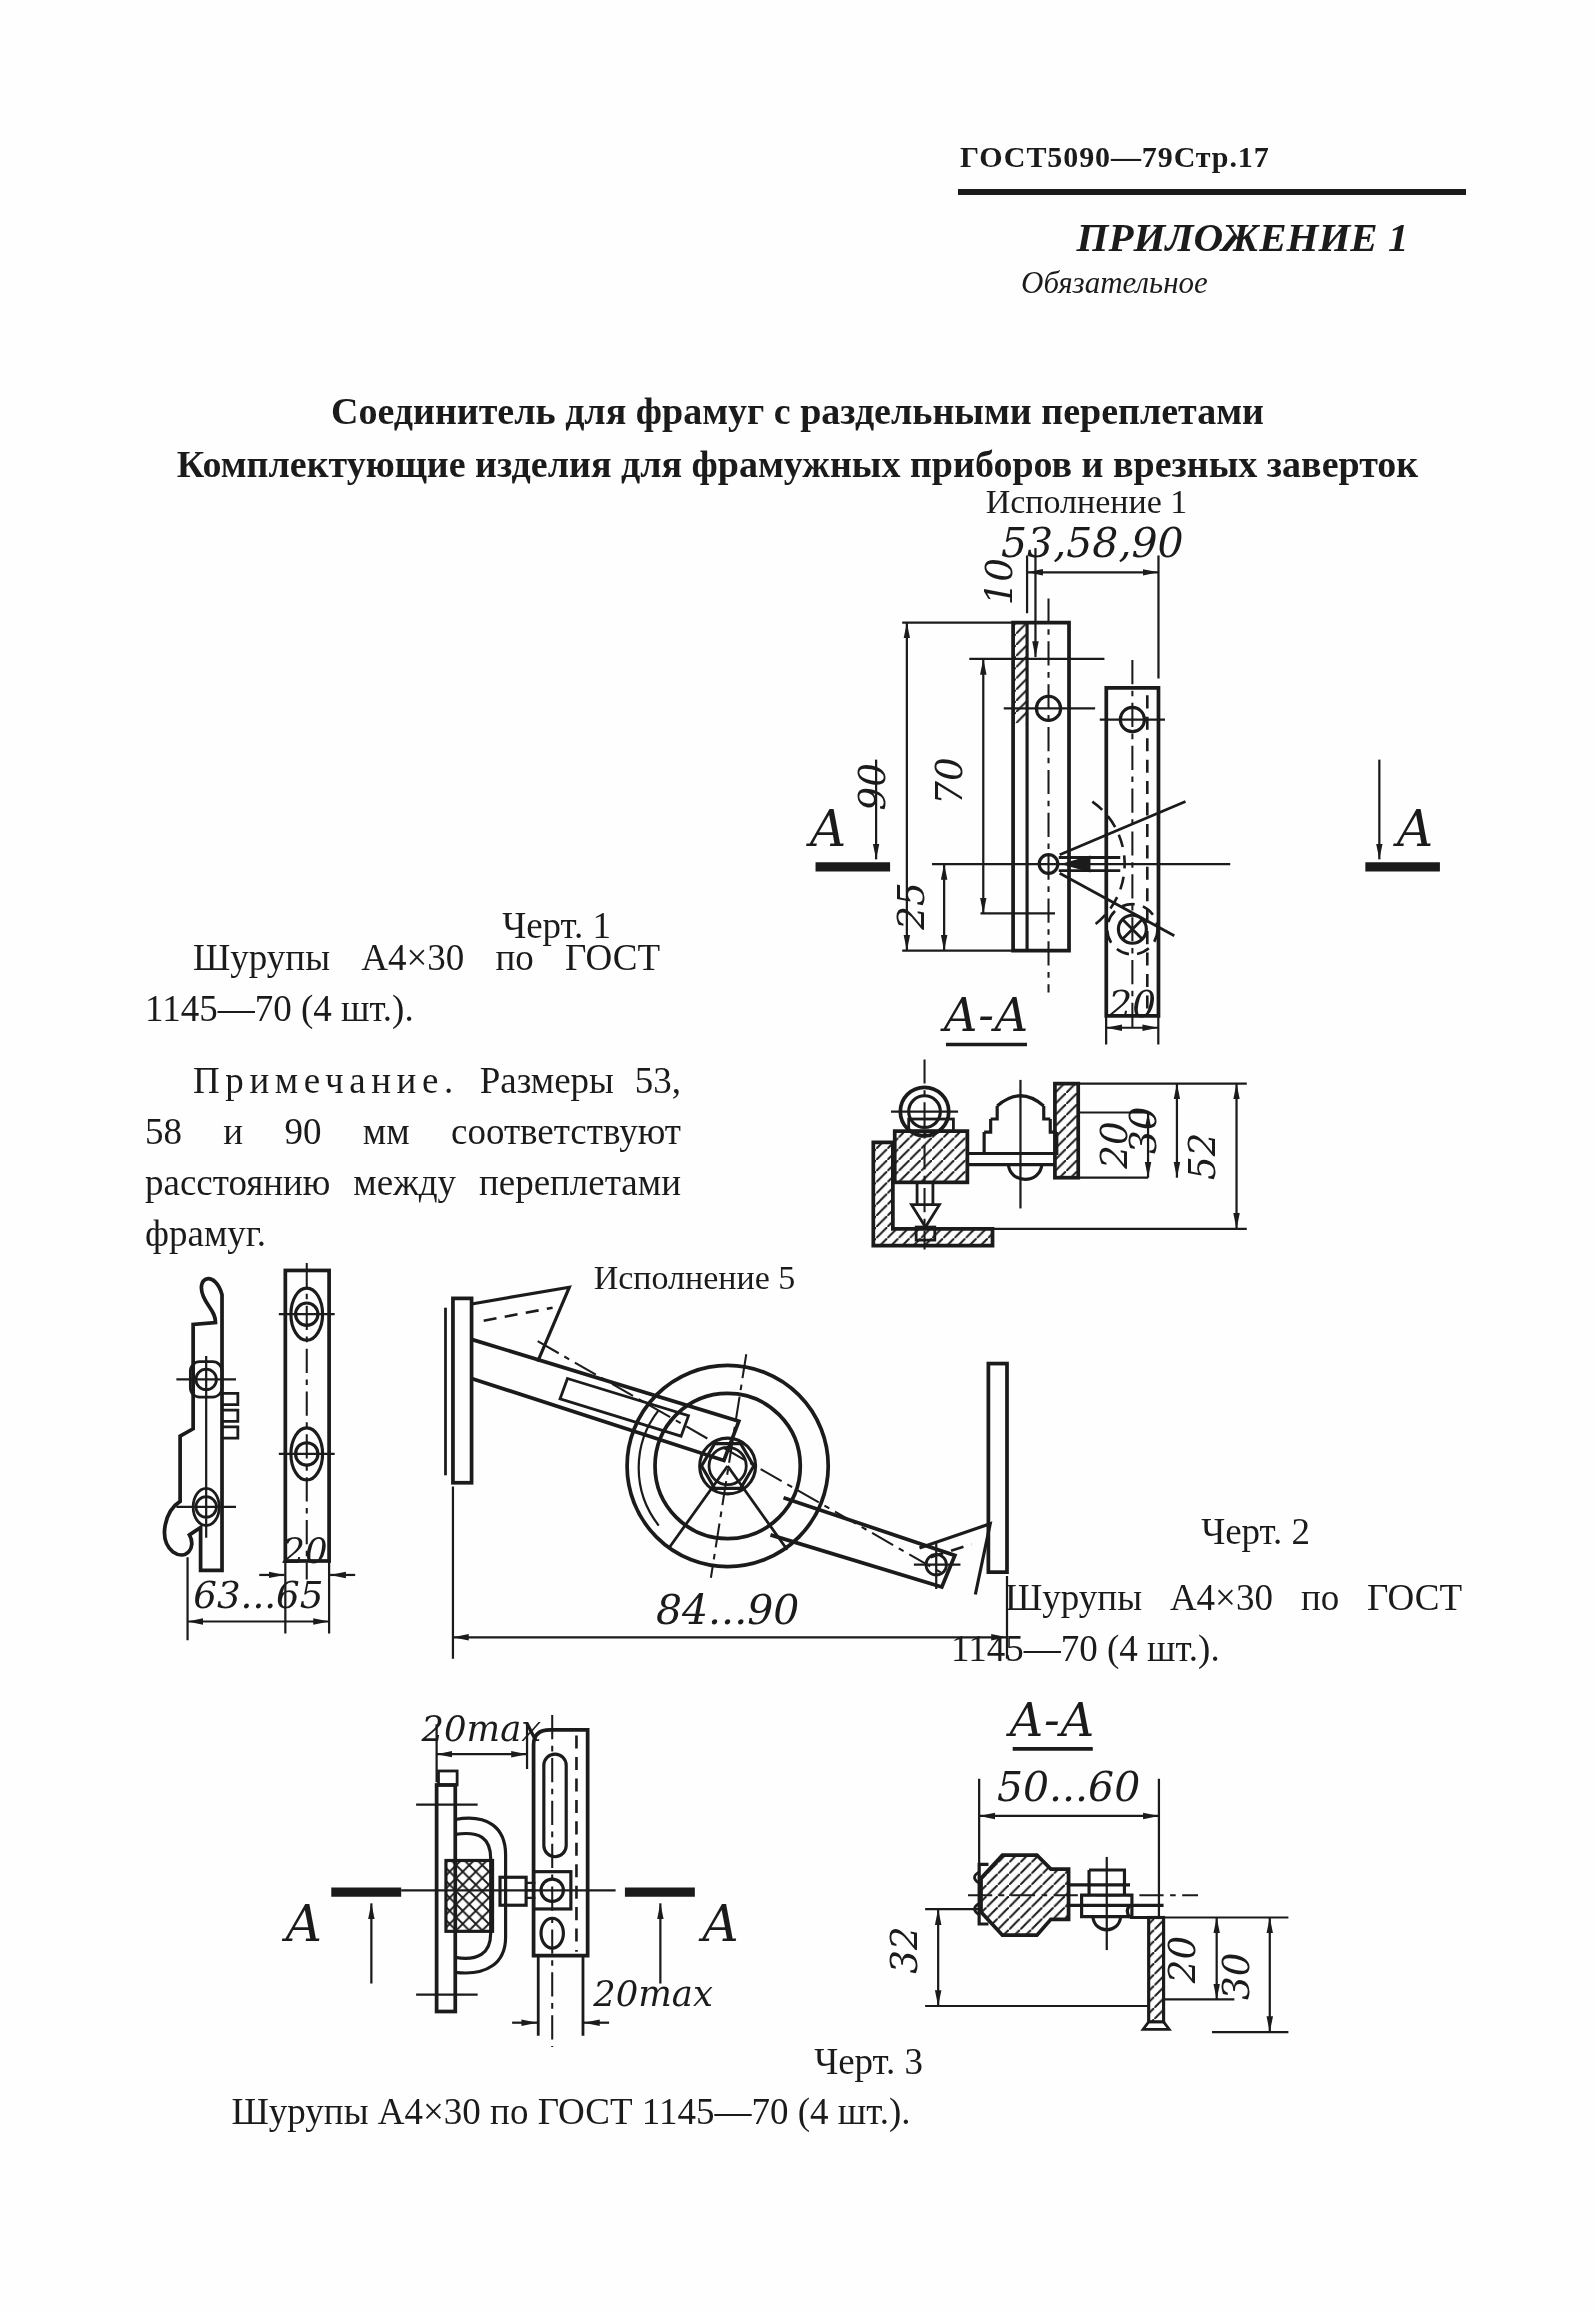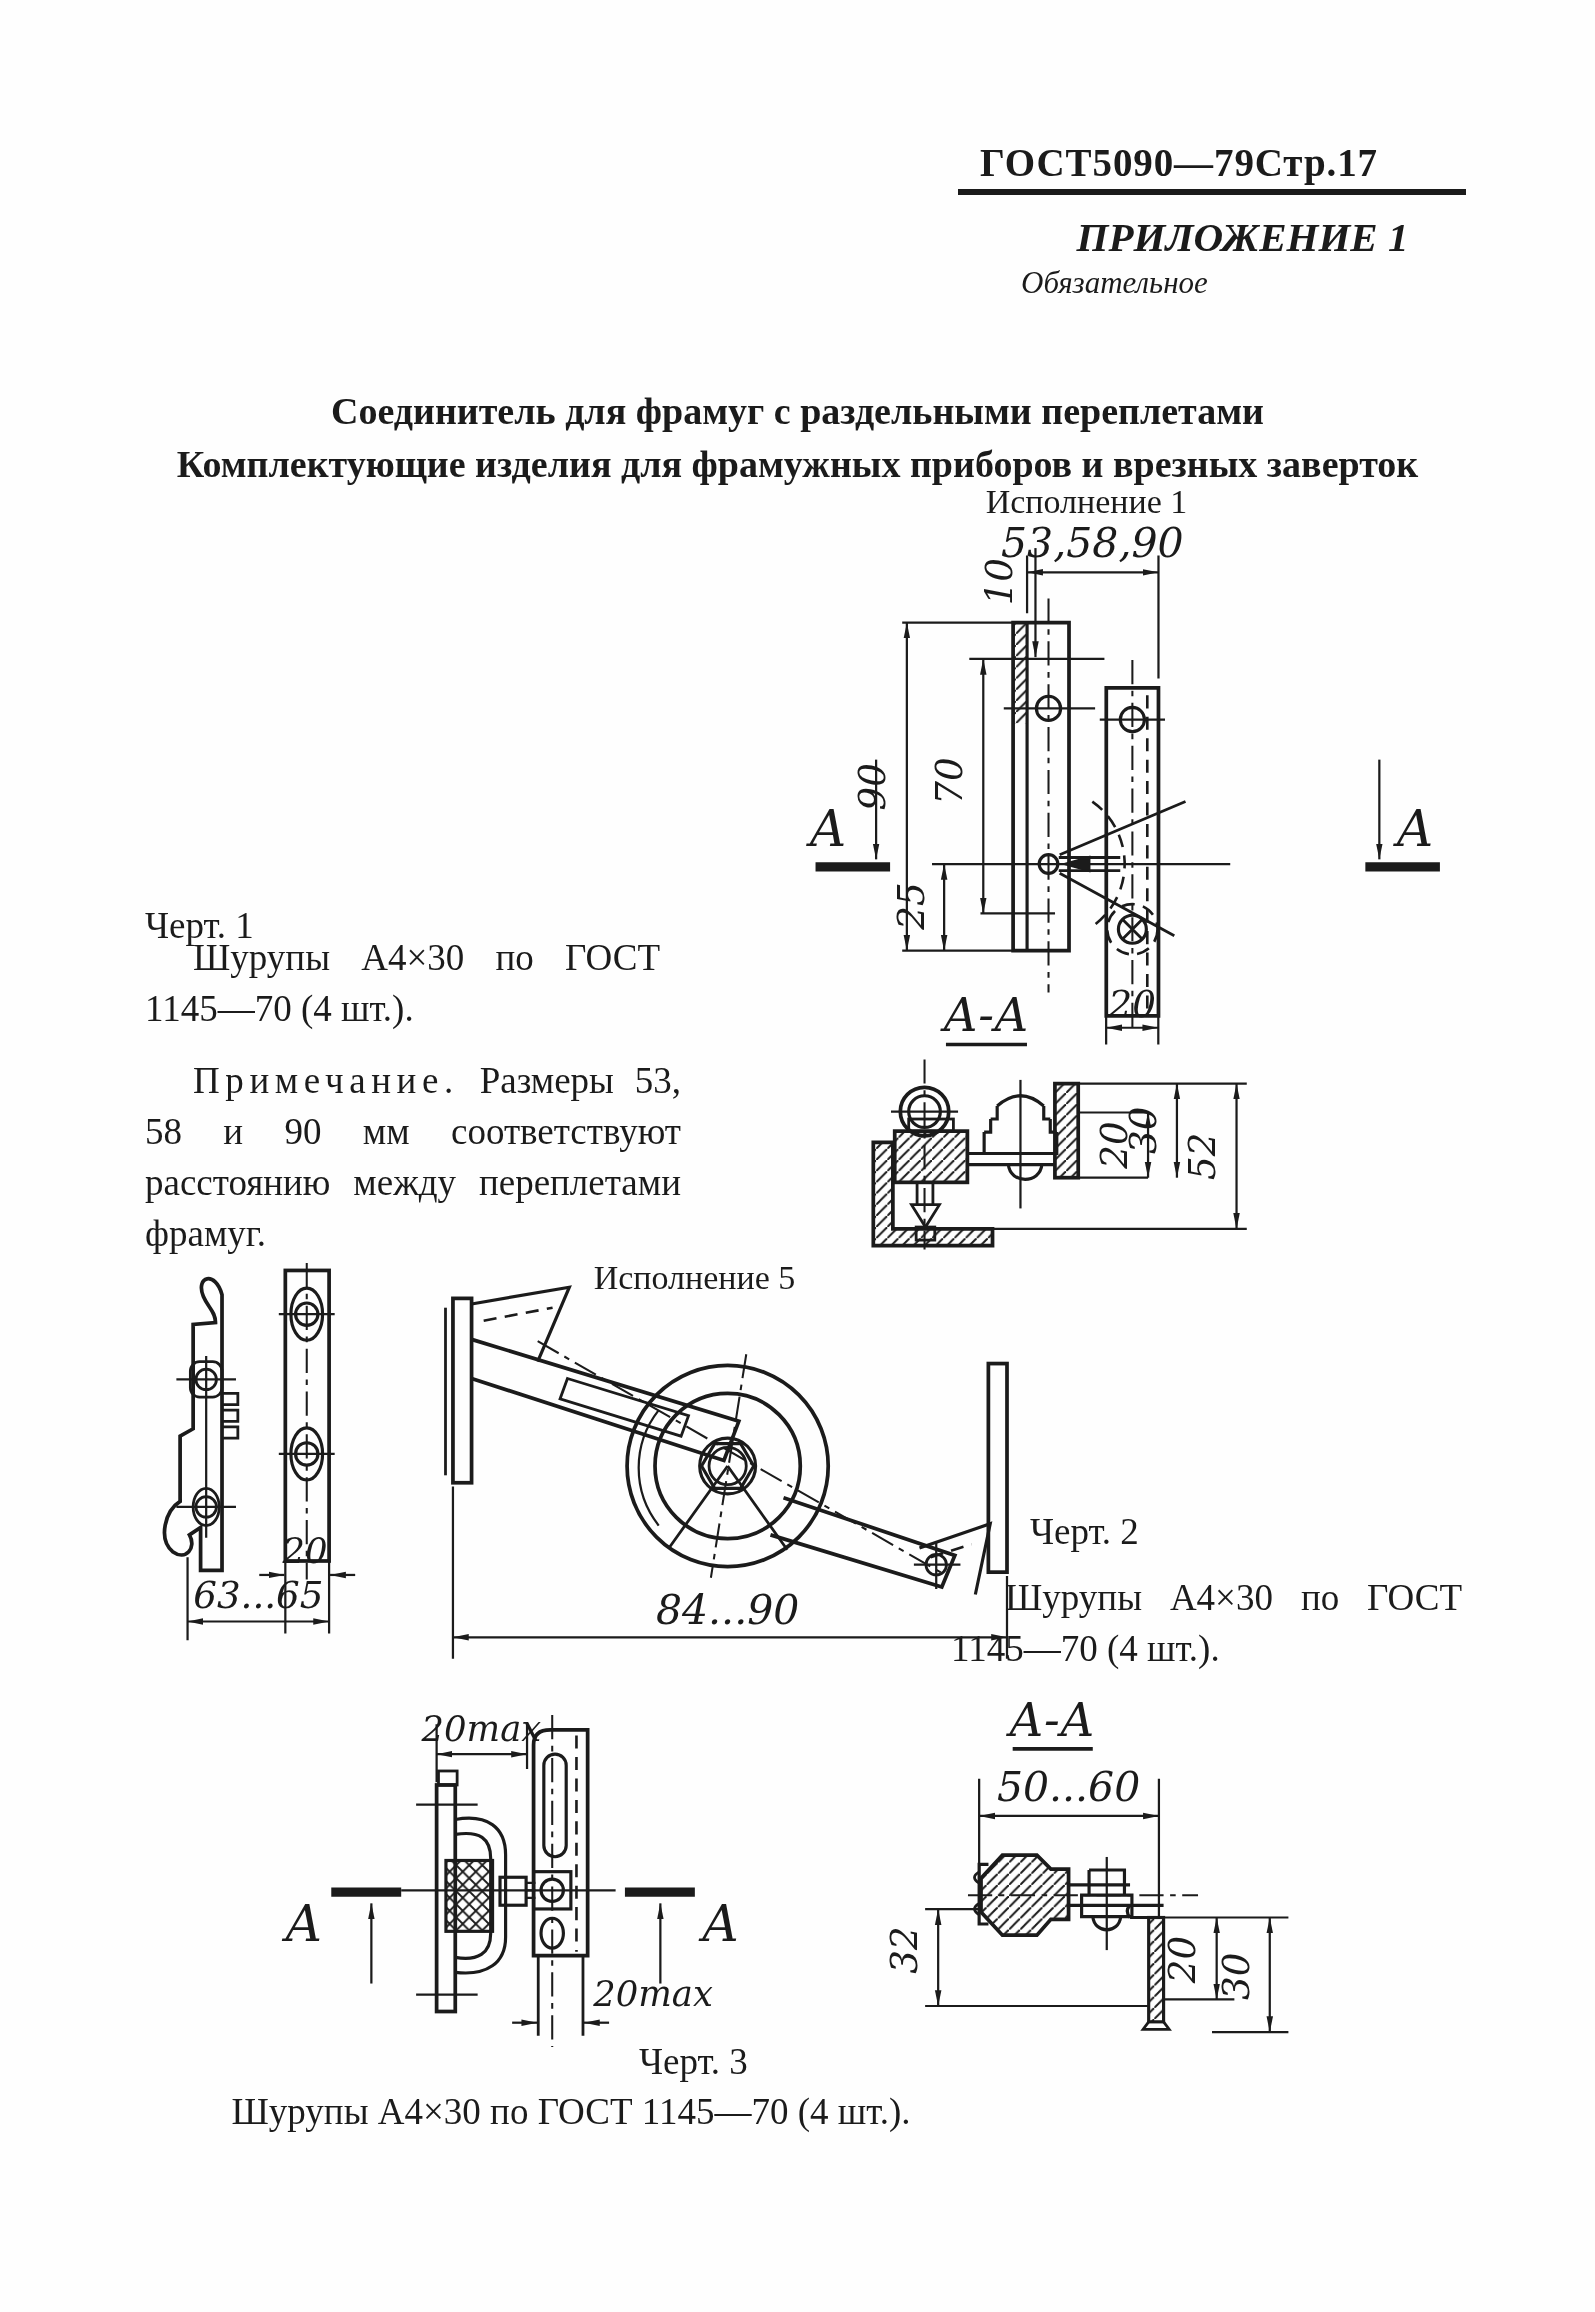--- a/index.html
+++ b/index.html
@@ -1,26 +1,26 @@
 <!DOCTYPE html>
 <html style="font-size:15px"><head>
 <meta charset="utf-8">
 <style>
   html,body{margin:0;padding:0;background:#e8e8e8;}
   .page{position:relative;width:1596px;height:2313px;background:#fefefe;overflow:hidden;
         font-family:"Liberation Serif",serif;color:#1b1b1b;}
   .abs{position:absolute;}
   .txt{font-family:"Liberation Serif",serif;color:#1b1b1b;}
-  .hdr{font-size:39px;font-weight:bold;display:flex;justify-content:center;letter-spacing:0.9px;}
+  .hdr{font-size:30px;font-weight:bold;display:flex;justify-content:flex-start;letter-spacing:0.9px;}
   .rule{background:#1b1b1b;}
   .app1{font-size:41px;font-weight:bold;font-style:italic;text-align:center;}
   .app2{font-size:31px;font-style:italic;text-align:left;margin-top:4px;}
   .title{font-size:38px;font-weight:bold;text-align:center;line-height:53px;}
   .ispol{font-size:34px;text-align:center;}
-  .chert{font-size:37px;text-align:left;}
+  .chert{font-size:37px;text-align:right;}
   .body40{font-size:37px;line-height:51px;text-align:justify;text-indent:48px;}
   .ctr{text-align:center;text-indent:0;}
   .spaced{letter-spacing:5.6px;}
   svg{position:absolute;overflow:visible;}
   .L{stroke:#1b1b1b;stroke-width:4;fill:none;}
   .L35{stroke:#1b1b1b;stroke-width:3.4;fill:none;}
   .L3{stroke:#1b1b1b;stroke-width:3;fill:none;}
   .T{stroke:#1b1b1b;stroke-width:2.4;fill:none;}
   .CL{stroke:#1b1b1b;stroke-width:2.2;fill:none;stroke-dasharray:26 7 6 7;}
   .DSH{stroke:#1b1b1b;stroke-width:2.8;fill:none;stroke-dasharray:14 9;}

